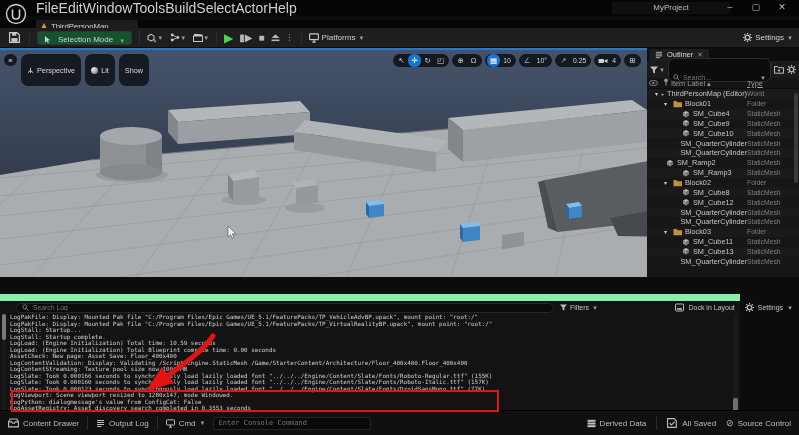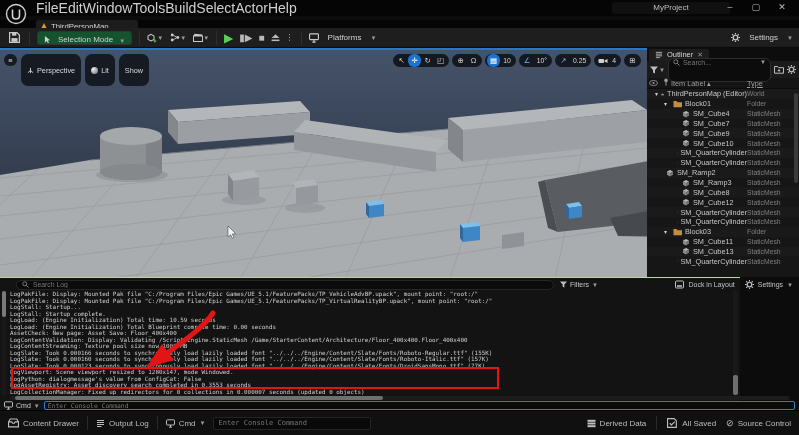--- a/index.html
+++ b/index.html
@@ -22,21 +22,21 @@
   .warn-tri { width:0; height:0; border-left:3.5px solid transparent; border-right:3.5px solid transparent; border-bottom:6px solid #da9a2e; }
 
   
   .toolbar { position:absolute; left:0; top:28px; width:799px; height:20px; background:#1e1e1e; display:flex; align-items:center; padding:0 6px; gap:7px; border-bottom:1px solid #0a0a0a; }
   .tsep { width:1px; height:14px; background:#0c0c0c; border-right:1px solid #2e2e2e; }
   .tb-icon { display:flex; align-items:center; justify-content:center; width:16px; height:16px; }
   .mode-pill { display:flex; align-items:flex-end; gap:6px; height:14px; background:#14532d; border:1px solid #333; border-radius:3px; padding:0 6px; font-size:8px; color:#d2d2d2; }
   .dd { font-size:6px; color:#9a9a9a; }
   .play-grp { display:flex; align-items:center; gap:6px; font-size:10px; }
   .glyph { color:#b9b9b9; }
-  .platforms, .settings-btn { display:flex; align-items:center; gap:9px; font-size:8px; color:#cfcfcf; }
+  .platforms, .settings-btn { display:flex; align-items:center; gap:3px; font-size:8px; color:#cfcfcf; }
   .toolbar .spacer { flex:1; }
 
   
   .main { position:absolute; left:0; top:48px; width:799px; height:229px; display:flex; }
   .viewport { position:relative; width:647px; height:229px; border-top:2px solid #2678cf; overflow:hidden; background:#2e3747; }
   .vp-pills { position:absolute; left:4px; top:4px; display:flex; gap:4px; z-index:4; }
   .vp-pill { display:flex; align-items:center; gap:3px; height:12px; padding:16px 6px; border-radius:7px; background:rgba(16,19,25,.88); color:#d8d8d8; font-size:7.3px; }
   .vp-round { width:13px; height:12px; padding:0; justify-content:center; }
   .sphere { width:7px; height:7px; border-radius:50%; background:radial-gradient(circle at 30% 30%, #f0f0f0, #6a6a6a); }
   .vp-tools { position:absolute; right:6px; top:4px; display:flex; gap:3px; z-index:4; }
@@ -45,37 +45,37 @@
   .tool-btn.active { background:#1b74d2; color:#fff; }
   .tool-val { font-size:6.8px; color:#d6d6d6; padding:0 3px; }
   .scene { position:absolute; left:0; top:0; }
 
   
   .outliner { position:relative; width:152px; height:229px; background:#161616; font-size:7.3px; }
   .ol-tabstrip { height:13px; background:#0d0d0d; display:flex; align-items:center; }
   .ol-tab { height:12px; background:#1d1d1d; display:flex; align-items:center; gap:4px; padding:0 6px; color:#d8d8d8; font-size:7.5px; border-radius:2px 2px 0 0; margin-left:2px; }
   .ol-close { color:#8e8e8e; font-size:7px; }
   .ol-toolbar { height:17px; display:flex; align-items:center; gap:3px; padding:0 3px; background:#1b1b1b; }
-  .ol-search { flex:1; display:flex; align-items:flex-start; gap:3px; height:24px; background:#0c0c0c; border:1px solid #2c2c2c; border-radius:6px; padding:0 4px; color:#7c7c7c; }
+  .ol-search { flex:1; display:flex; align-items:flex-end; gap:3px; height:24px; background:#0c0c0c; border:1px solid #2c2c2c; border-radius:6px; padding:0 4px; color:#7c7c7c; }
   .ol-search input { flex:1; background:transparent; border:none; outline:none; color:#bdbdbd; font-size:7px; width:40px; font-family:"Liberation Sans",sans-serif; }
   .ol-head { height:11px; display:flex; align-items:flex-end; background:#141414; color:#9c9c9c; border-bottom:1px solid #0c0c0c; }
   .ol-head .c-eye { width:13px; text-align:center; }
   .ol-head .c-pin { width:11px; text-align:center; }
   .ol-head .c-label { flex:1; }
   .ol-head .c-type { width:52px;text-decoration:underline; }
   .ol-rows { position:absolute; top:41px; bottom:0; left:0; right:0; overflow:hidden; }
   .orow { height:9.85px; display:flex; align-items:center; color:#c6c6c6; }
   .orow:nth-child(odd) { background:#1a1a1a; }
   .orow .lbl { flex:1; display:flex; align-items:center; gap:3px; white-space:nowrap; overflow:hidden; }
   .orow .typ { width:52px; color:#7e7e7e; font-size:6.8px; white-space:nowrap; }
   .arrow { font-size:6px; color:#cdcdcd; width:6px; display:inline-block; }
   .ol-scroll { position:absolute; right:1px; top:45px; width:4px; height:90px; background:#3a3a3a; border-radius:2px; }
 
   
-  .logpanel { position:absolute; left:0; top:277px; width:740px; height:133px; background:#131313; border-top:1px solid #86efac; }
+  .logpanel { position:absolute; left:0; top:294px; width:740px; height:133px; background:#131313; border-top:7px solid #86efac; }
   .log-head { position:absolute; left:0; top:0; width:799px; height:13px; display:flex; align-items:center; gap:6px; padding:0 6px 0 16px; }
   .log-search { display:flex; align-items:center; gap:4px; width:538px; height:10px; background:#0b0b0b; border:1px solid #262626; border-radius:5px; padding:0 5px; }
   .log-search input { flex:1; background:transparent; border:none; outline:none; color:#b9b9b9; font-size:6.8px; font-family:"Liberation Sans",sans-serif; }
   .log-filters { display:flex; align-items:center; gap:3px; font-size:7px; color:#c2c2c2; }
   .log-right { margin-left:auto; display:flex; align-items:center; gap:10px; font-size:7px; color:#c2c2c2; }
   .log-lines { position:absolute; left:10px; top:13px; width:780px; height:104px; overflow:hidden; }
   .lline { height:6.5px; line-height:6.5px; font-size:5.9px; font-family:"DejaVu Sans Mono", monospace; color:#cfcfcf; white-space:pre; }
   .hscroll { position:absolute; left:10px; top:118px; width:780px; height:4px; background:#1c1c1c; border-radius:2px; }
   .hthumb { position:absolute; left:5px; top:0; width:368px; height:4px; background:#6f6f6f; border-radius:2px; }
   .vscroll { position:absolute; right:2px; top:13px; width:5px; height:104px; background:#191919; }
@@ -490,32 +490,20 @@
             <span class="typ">StaticMesh</span>
           </div>
           <div class="orow">
             <span class="lbl" style="padding-left:26px">
               <span class="arrow"></span>
               <svg class="ico" width="8" height="8" viewBox="0 0 8 8">
                 <polygon points="1,2.6 4,1 7,2.6 4,4.2" fill="#b5b5b5"></polygon>
                 <polygon points="1,2.6 4,4.2 4,7.4 1,5.8" fill="#8d8d8d"></polygon>
                 <polygon points="4,4.2 7,2.6 7,5.8 4,7.4" fill="#747474"></polygon>
               </svg>
-              <span>SM_Cube7</span>
-            </span>
-            <span class="typ">StaticMesh</span>
-          </div>
-          <div class="orow">
-            <span class="lbl" style="padding-left:26px">
-              <span class="arrow"></span>
-              <svg class="ico" width="8" height="8" viewBox="0 0 8 8">
-                <polygon points="1,2.6 4,1 7,2.6 4,4.2" fill="#b5b5b5"></polygon>
-                <polygon points="1,2.6 4,4.2 4,7.4 1,5.8" fill="#8d8d8d"></polygon>
-                <polygon points="4,4.2 7,2.6 7,5.8 4,7.4" fill="#747474"></polygon>
-              </svg>
               <span>SM_Cube9</span>
             </span>
             <span class="typ">StaticMesh</span>
           </div>
           <div class="orow">
             <span class="lbl" style="padding-left:26px">
               <span class="arrow"></span>
               <svg class="ico" width="8" height="8" viewBox="0 0 8 8">
                 <polygon points="1,2.6 4,1 7,2.6 4,4.2" fill="#b5b5b5"></polygon>
                 <polygon points="1,2.6 4,4.2 4,7.4 1,5.8" fill="#8d8d8d"></polygon>
@@ -565,20 +553,30 @@
             <span class="lbl" style="padding-left:26px">
               <span class="arrow"></span>
               <svg class="ico" width="8" height="8" viewBox="0 0 8 8">
                 <polygon points="1,2.6 4,1 7,2.6 4,4.2" fill="#b5b5b5"></polygon>
                 <polygon points="1,2.6 4,4.2 4,7.4 1,5.8" fill="#8d8d8d"></polygon>
                 <polygon points="4,4.2 7,2.6 7,5.8 4,7.4" fill="#747474"></polygon>
               </svg>
               <span>SM_Ramp3</span>
             </span>
             <span class="typ">StaticMesh</span>
+          </div>
+          <div class="orow">
+            <span class="lbl" style="padding-left:17px">
+              <span class="arrow">▾</span>
+              <svg class="ico" width="9" height="8" viewBox="0 0 9 8">
+                <path d="M0.5 1h3l1 1.2h4.5v5H0.5z" fill="#c28f3e"></path>
+              </svg>
+              <span>Block02</span>
+            </span>
+            <span class="typ">Folder</span>
           </div>
           <div class="orow">
             <span class="lbl" style="padding-left:26px">
               <span class="arrow"></span>
               <svg class="ico" width="8" height="8" viewBox="0 0 8 8">
                 <polygon points="1,2.6 4,1 7,2.6 4,4.2" fill="#b5b5b5"></polygon>
                 <polygon points="1,2.6 4,4.2 4,7.4 1,5.8" fill="#8d8d8d"></polygon>
                 <polygon points="4,4.2 7,2.6 7,5.8 4,7.4" fill="#747474"></polygon>
               </svg>
               <span>SM_Cube8</span>

